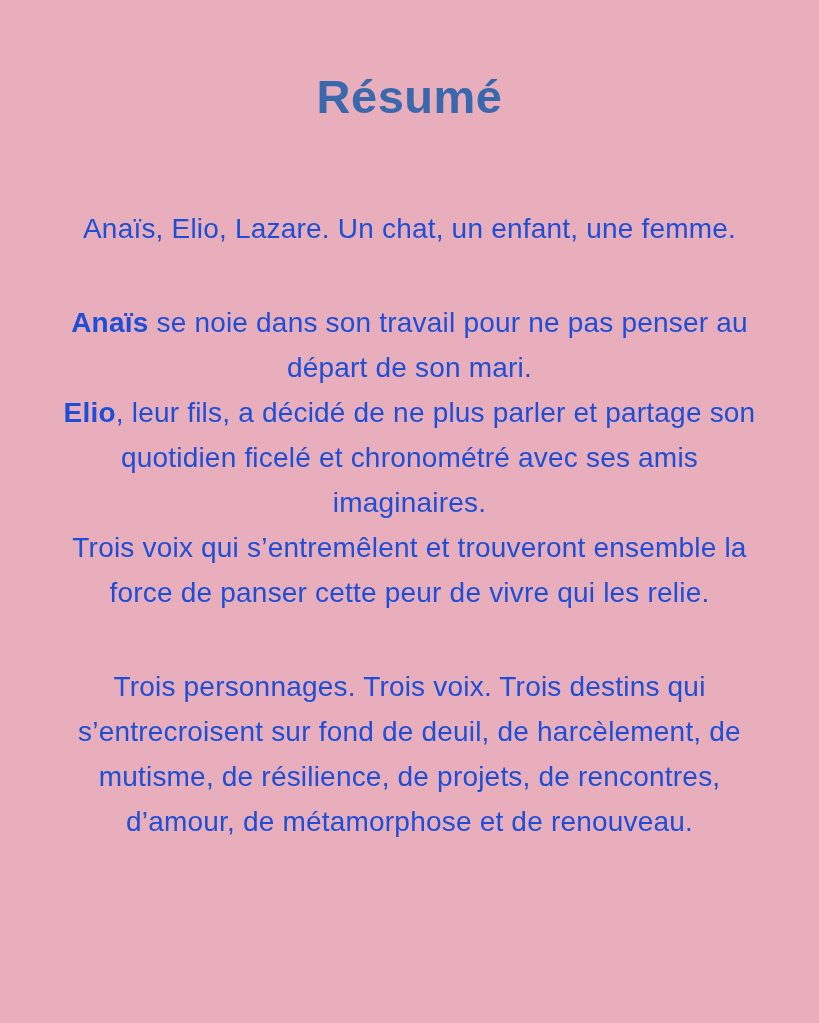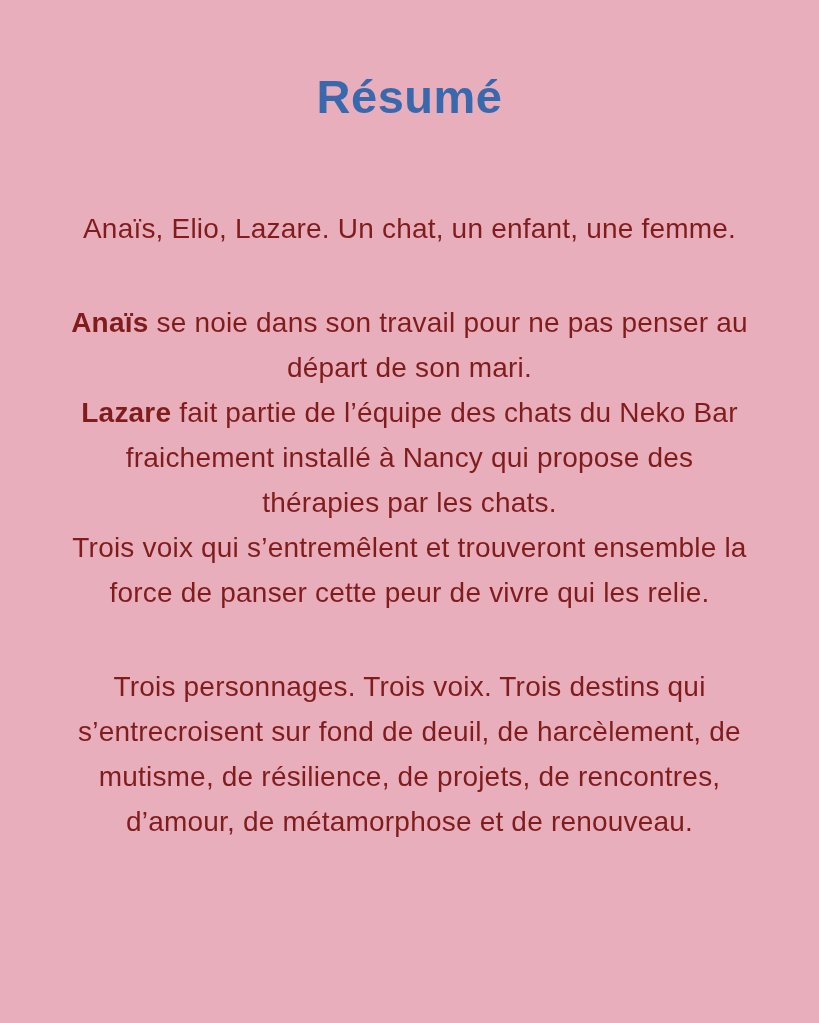--- a/index.html
+++ b/index.html
@@ -24,21 +24,21 @@
   h1.title {
     margin: 0;
     font-size: 47px;
     line-height: 58px;
     font-weight: 700;
     letter-spacing: 0.5px;
     color: #3a68ad;
     text-align: center;
   }
   .content {
-    color: #7f1d1d;
+    color: #1d4ed8;
     font-size: 28px;
     line-height: 45px;
     letter-spacing: 0.2px;
   }
   .para {
     margin: 0;
     white-space: pre-line; 
   }
   .para strong {
     font-weight: 700;
@@ -54,24 +54,24 @@
 
   <h1 class="title">Résumé</h1>
 
   <div class="content">
 
     <p class="para gap-title"><span>Anaïs, Elio, Lazare. Un chat, un enfant, une femme.</span></p>
 
     <p class="para gap-para"><strong>Anaïs</strong><span> se noie dans son travail pour ne pas penser au
 départ de son mari.</span></p>
 
+    <p class="para"><strong>Elio</strong><span>, leur fils, a décidé de ne plus parler et partage son
+quotidien ficelé et chronométré avec ses amis
+imaginaires.</span></p>
 
-    <p class="para"><strong>Lazare</strong><span> fait partie de l’équipe des chats du Neko Bar
-fraichement installé à Nancy qui propose des
-thérapies par les chats.</span></p>
 
     <p class="para"><span>Trois voix qui s’entremêlent et trouveront ensemble la
 force de panser cette peur de vivre qui les relie.</span></p>
 
     <p class="para gap-para"><span>Trois personnages. Trois voix. Trois destins qui
 s’entrecroisent sur fond de deuil, de harcèlement, de
 mutisme, de résilience, de projets, de rencontres,
 d’amour, de métamorphose et de renouveau.</span></p>
 
   </div>

